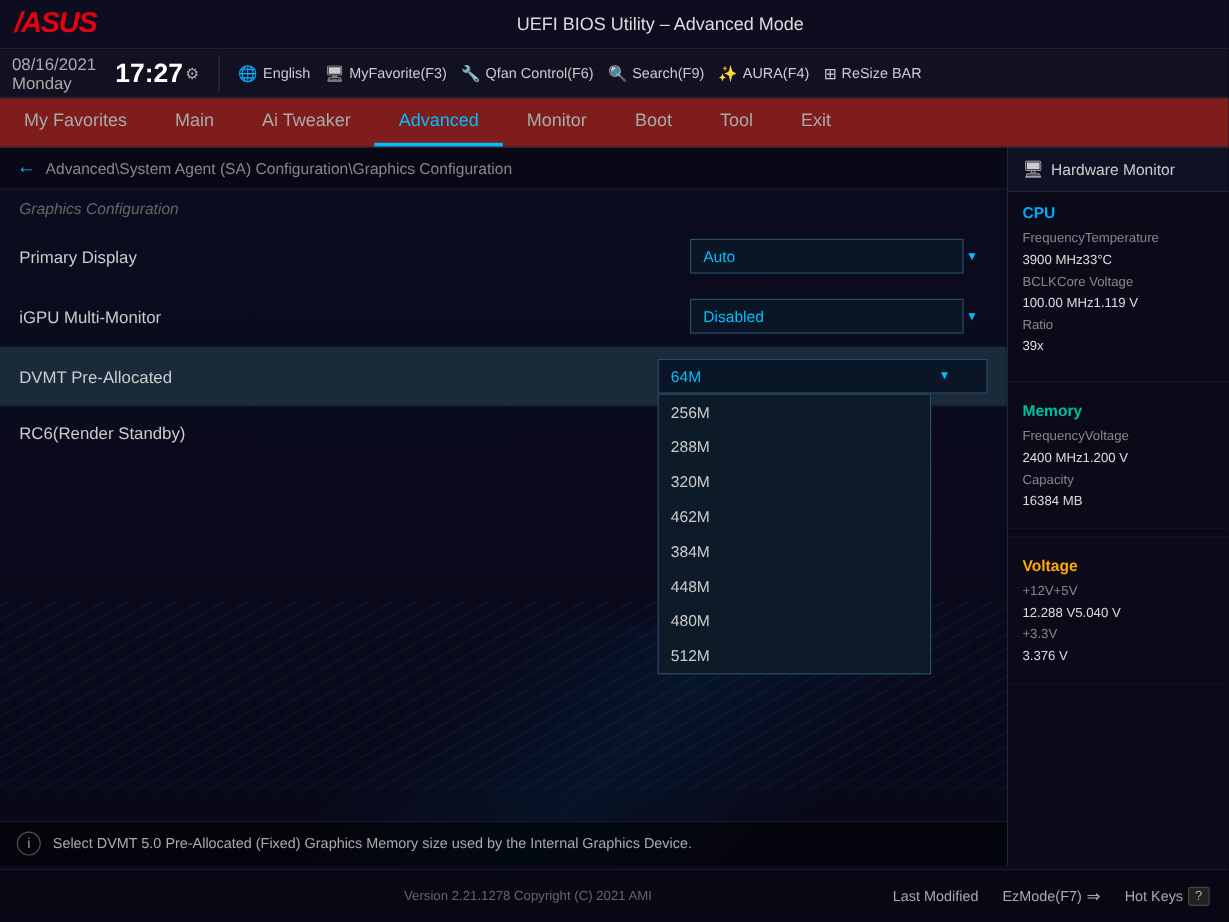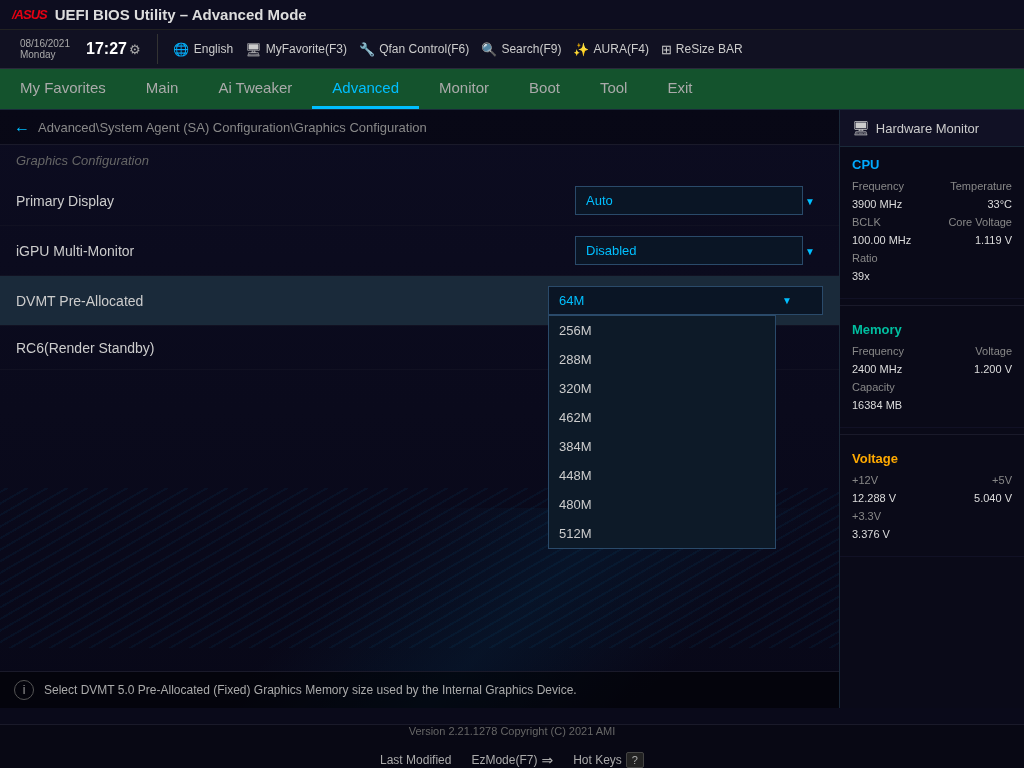--- a/index.html
+++ b/index.html
@@ -55,52 +55,53 @@
       position: relative;
       z-index: 10;
       background: #0d0d1f;
       display: flex;
       align-items: center;
       padding: 6px 12px;
       border-bottom: 1px solid #222;
     }
     .asus-logo {
       color: #e60012;
-      font-size: 13px;
+      font-size: 24px;
       font-weight: 900;
       font-style: italic;
       letter-spacing: -1px;
       margin-right: 8px;
     }
     .bios-title {
       color: #ddd;
       font-size: 15px;
-      font-weight: 700;
+      font-weight: 400;
       flex: 1;
+      text-align: center;
     }
 
     
     .toolbar {
       position: relative;
       z-index: 10;
       background: #111122;
       display: flex;
       align-items: center;
       padding: 4px 10px;
       gap: 16px;
       border-bottom: 1px solid #2a2a3a;
     }
     .toolbar-datetime {
       display: flex;
       flex-direction: column;
       align-items: flex-end;
       min-width: 60px;
     }
     .toolbar-date {
-      font-size: 10px;
+      font-size: 14px;
       color: #aaa;
     }
     .toolbar-divider {
       width: 1px;
       height: 30px;
       background: #333;
     }
     .toolbar-items {
       display: flex;
       align-items: center;
@@ -115,21 +116,21 @@
       color: #ccc;
       cursor: pointer;
       white-space: nowrap;
     }
     .toolbar-item .icon { font-size: 13px; }
 
     
     .nav-bar {
       position: relative;
       z-index: 10;
-      background: #14532d;
+      background: #7f1d1d;
       display: flex;
       align-items: stretch;
       border-bottom: 1px solid #1a2a3a;
     }
     .nav-item {
       padding: 10px 20px;
       font-size: 15px;
       color: #aaa;
       cursor: pointer;
       border-bottom: 3px solid transparent;
@@ -310,21 +311,20 @@
       left: 0;
       width: 1024px;
       height: 44px;
       background: #080814;
       display: flex;
       align-items: center;
       justify-content: space-between;
       padding: 0 16px;
       border-top: 1px solid #1a1a2a;
       z-index: 20;
-      flex-direction: column;
     }
     .footer-version {
       font-size: 11px;
       color: #666;
       text-align: center;
       flex: 1;
     }
     .footer-actions {
       display: flex;
       gap: 20px;
@@ -373,21 +373,20 @@
     .hw-section-title {
       font-size: 13px;
       font-weight: bold;
       margin-bottom: 8px;
     }
     .hw-section-title.cpu-color { color: #00aaff; }
     .hw-section-title.mem-color { color: #00bfa0; }
     .hw-section-title.volt-color { color: #ffaa00; }
     .hw-row {
       display: flex;
-      justify-content: space-between;
       margin-bottom: 6px;
     }
     .hw-label {
       font-size: 11px;
       color: #888;
     }
     .hw-value {
       font-size: 11px;
       color: #ddd;
     }
@@ -405,21 +404,21 @@
   <span class="bios-title">UEFI BIOS Utility – Advanced Mode</span>
 </div>
 
 <div class="toolbar">
   <div class="toolbar-datetime">
     <span class="toolbar-date">
       <span>08/16/2021</span><br><span>Monday</span>
     </span>
   </div>
   <div style="display:flex;align-items:center;gap:2px;">
-    <span style="font-size:16px;font-weight:bold;color:#fff;">17:27</span>
+    <span style="font-size:22px;font-weight:bold;color:#fff;">17:27</span>
     <span style="font-size:13px;color:#aaa;cursor:pointer;">⚙</span>
   </div>
   <div class="toolbar-divider"></div>
   <div class="toolbar-items">
     <div class="toolbar-item">
       <span class="icon">🌐</span>
       <span>English</span>
     </div>
     <div class="toolbar-item">
       <span class="icon">🖥</span>

